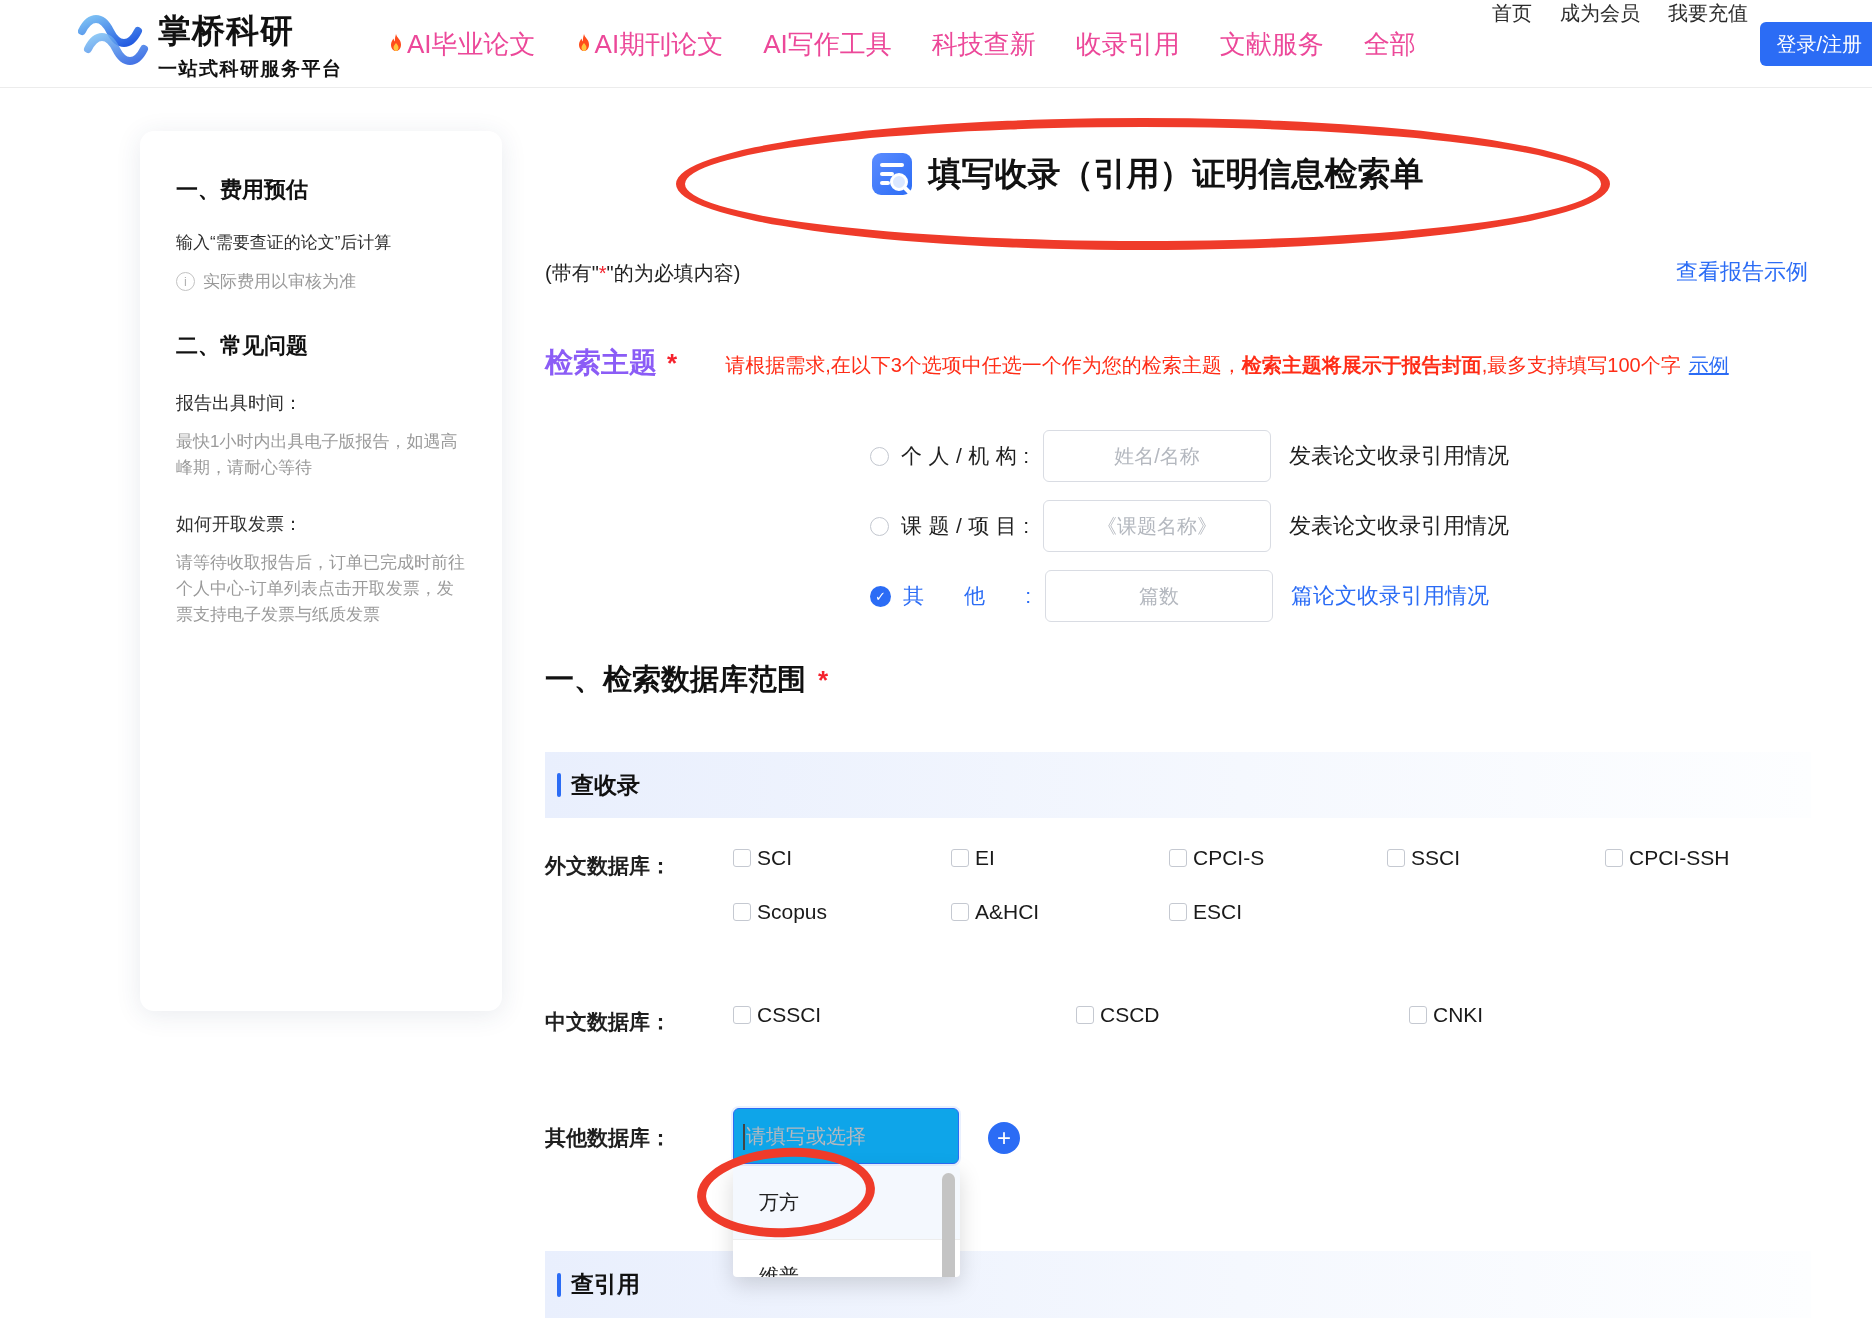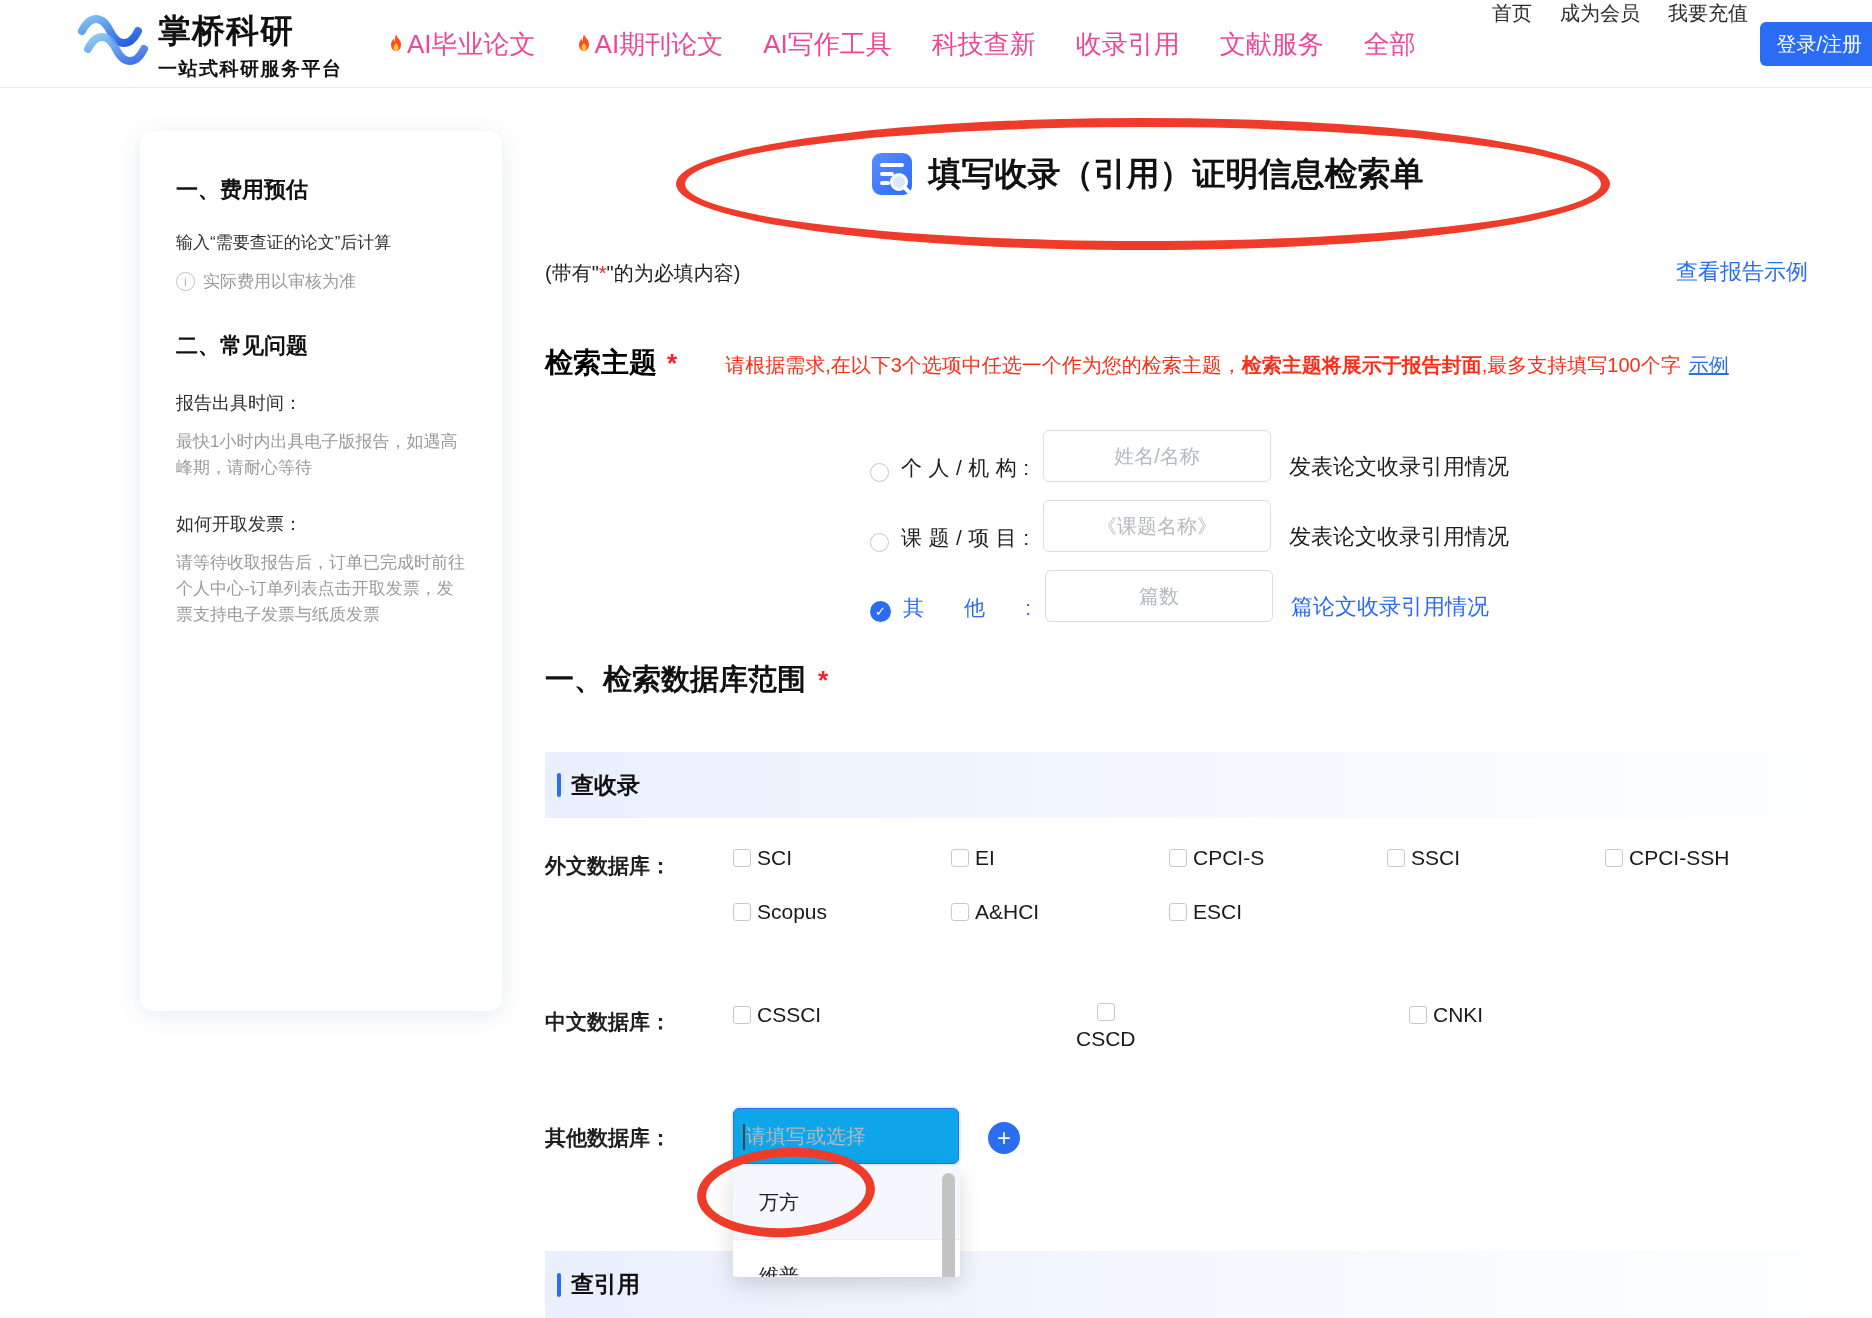--- a/index.html
+++ b/index.html
@@ -35,29 +35,29 @@
   .title-row h1 { font-size:33px; font-weight:800; color:#111; white-space:nowrap; }
   .doc-icon { width:46px; height:46px; flex:none; }
   .ellipse-annot { position:absolute; left:676px; top:118px; width:934px; height:132px; border:9px solid #ef3b2a; border-radius:50%; z-index:40; pointer-events:none; }
 
   .req-note { position:absolute; left:545px; top:260px; font-size:20px; color:#1f1f1f; }
   .req-note .star { color:#f5222d; }
   .sample-link { position:absolute; left:1676px; top:257px; font-size:22px; color:#2b6cf5; cursor:pointer; }
 
   
   .topic { position:absolute; left:545px; top:344px; display:flex; align-items:baseline; white-space:nowrap; }
-  .topic h2 { font-size:28px; font-weight:800; color:#000000; }
+  .topic h2 { font-size:28px; font-weight:800; color:#8b5cf6; }
   .topic .star { color:#f5222d; font-size:26px; font-weight:700; margin-left:10px; }
   .topic-hint { margin-left:48px; font-size:20px; color:#ff2d17; }
   .topic-hint b { font-weight:700; }
   .example-link { margin-left:8px; font-size:20px; color:#2b6cf5; text-decoration:underline; cursor:pointer; }
 
   
   .opts { position:absolute; left:870px; top:430px; z-index:6; }
-  .opt-row { display:flex; align-items:flex-end; height:52px; margin-bottom:18px; }
+  .opt-row { display:flex; align-items:center; height:52px; margin-bottom:18px; }
   .radio { width:19px; height:19px; border:1.5px solid #c3c7cf; border-radius:50%; background:#fff; margin-right:12px; flex:none; cursor:pointer; }
   .radio.checked { width:21px; height:21px; border:none; background:#2b6cf5; color:#fff; display:flex; align-items:center; justify-content:center; font-size:13px; font-weight:700; }
   .opt-label { display:inline-block; width:128px; font-size:21px; color:#1f1f1f; text-align:justify; text-align-last:justify; }
   .opt-label.blue { color:#2b6cf5; }
   .opt-input { width:228px; height:52px; margin-left:14px; border:1px solid #d9dce3; border-radius:6px; font-size:20px; color:#333; text-align:center; outline:none; }
   .opt-input::placeholder { color:#b4b8bf; text-align:center; }
   .opt-desc { margin-left:18px; font-size:22px; color:#1f1f1f; white-space:nowrap; }
   .opt-desc.blue { color:#2b6cf5; cursor:pointer; }
 
   
@@ -269,21 +269,21 @@
         <span class="box"></span>
         <span class="cb-t">ESCI</span>
       </label>
   </div>
 
   <div class="row-label" style="top:1008px;">中文数据库：</div>
   <label class="cb c-item" style="left:733px;">
       <span class="box"></span>
       <span class="cb-t">CSSCI</span>
     </label>
-  <label class="cb c-item" style="left:1076px;flex-direction:column;">
+  <label class="cb c-item" style="left:1076px;">
       <span class="box"></span>
       <span class="cb-t">CSCD</span>
     </label>
   <label class="cb c-item" style="left:1409px;">
       <span class="box"></span>
       <span class="cb-t">CNKI</span>
     </label>
 
   <div class="row-label" style="top:1124px;">其他数据库：</div>
   <div class="o-input-wrap">

